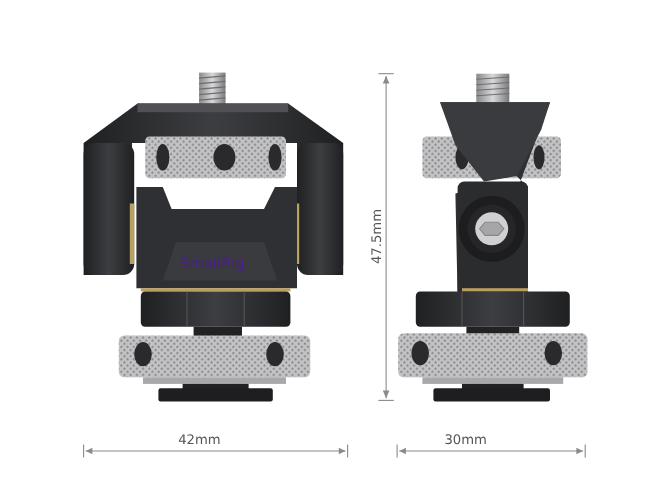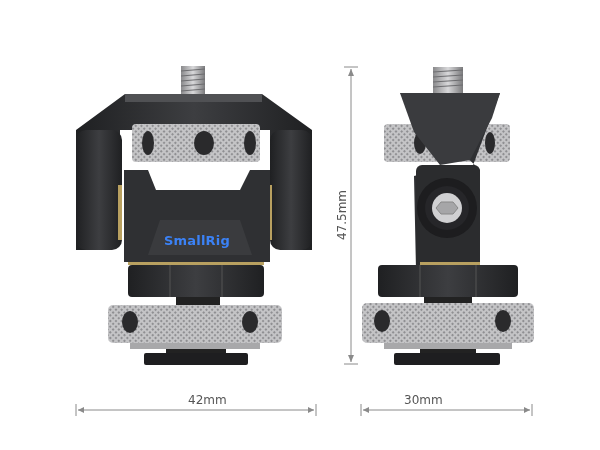--- a/index.html
+++ b/index.html
@@ -129,17 +129,17 @@
     <polygon points="530,410 524,407 524,413" stroke="none"></polygon>
 
     <line x1="344" y1="67" x2="358" y2="67"></line>
     <line x1="344" y1="364" x2="358" y2="364"></line>
     <line x1="351" y1="69" x2="351" y2="362"></line>
     <polygon points="351,69 348,76 354,76" stroke="none"></polygon>
     <polygon points="351,362 348,355 354,355" stroke="none"></polygon>
   </g>
 </svg>
 
-<div class="abs" style="left:164px; top:233px; color:#3b82f6; font-size:13px; font-family:'DejaVu Sans', sans-serif; letter-spacing:0.2px;font-weight:bold;">SmallRig</div>
+<div class="abs" style="left:164px; top:233px; color:#4c1d95; font-size:13px; font-family:'DejaVu Sans', sans-serif; letter-spacing:0.2px;">SmallRig</div>
 
-<div class="dim-label" style="left:188px; top:393px;text-align:center;">42mm</div>
+<div class="dim-label" style="left:162px; top:393px;text-align:center;">42mm</div>
 <div class="dim-label" style="left:404px; top:393px;">30mm</div>
 <div class="dim-label" style="left:312px; top:208px; transform:rotate(-90deg); transform-origin:center; width:60px; text-align:center;">47.5mm</div>
 
 </body></html>

